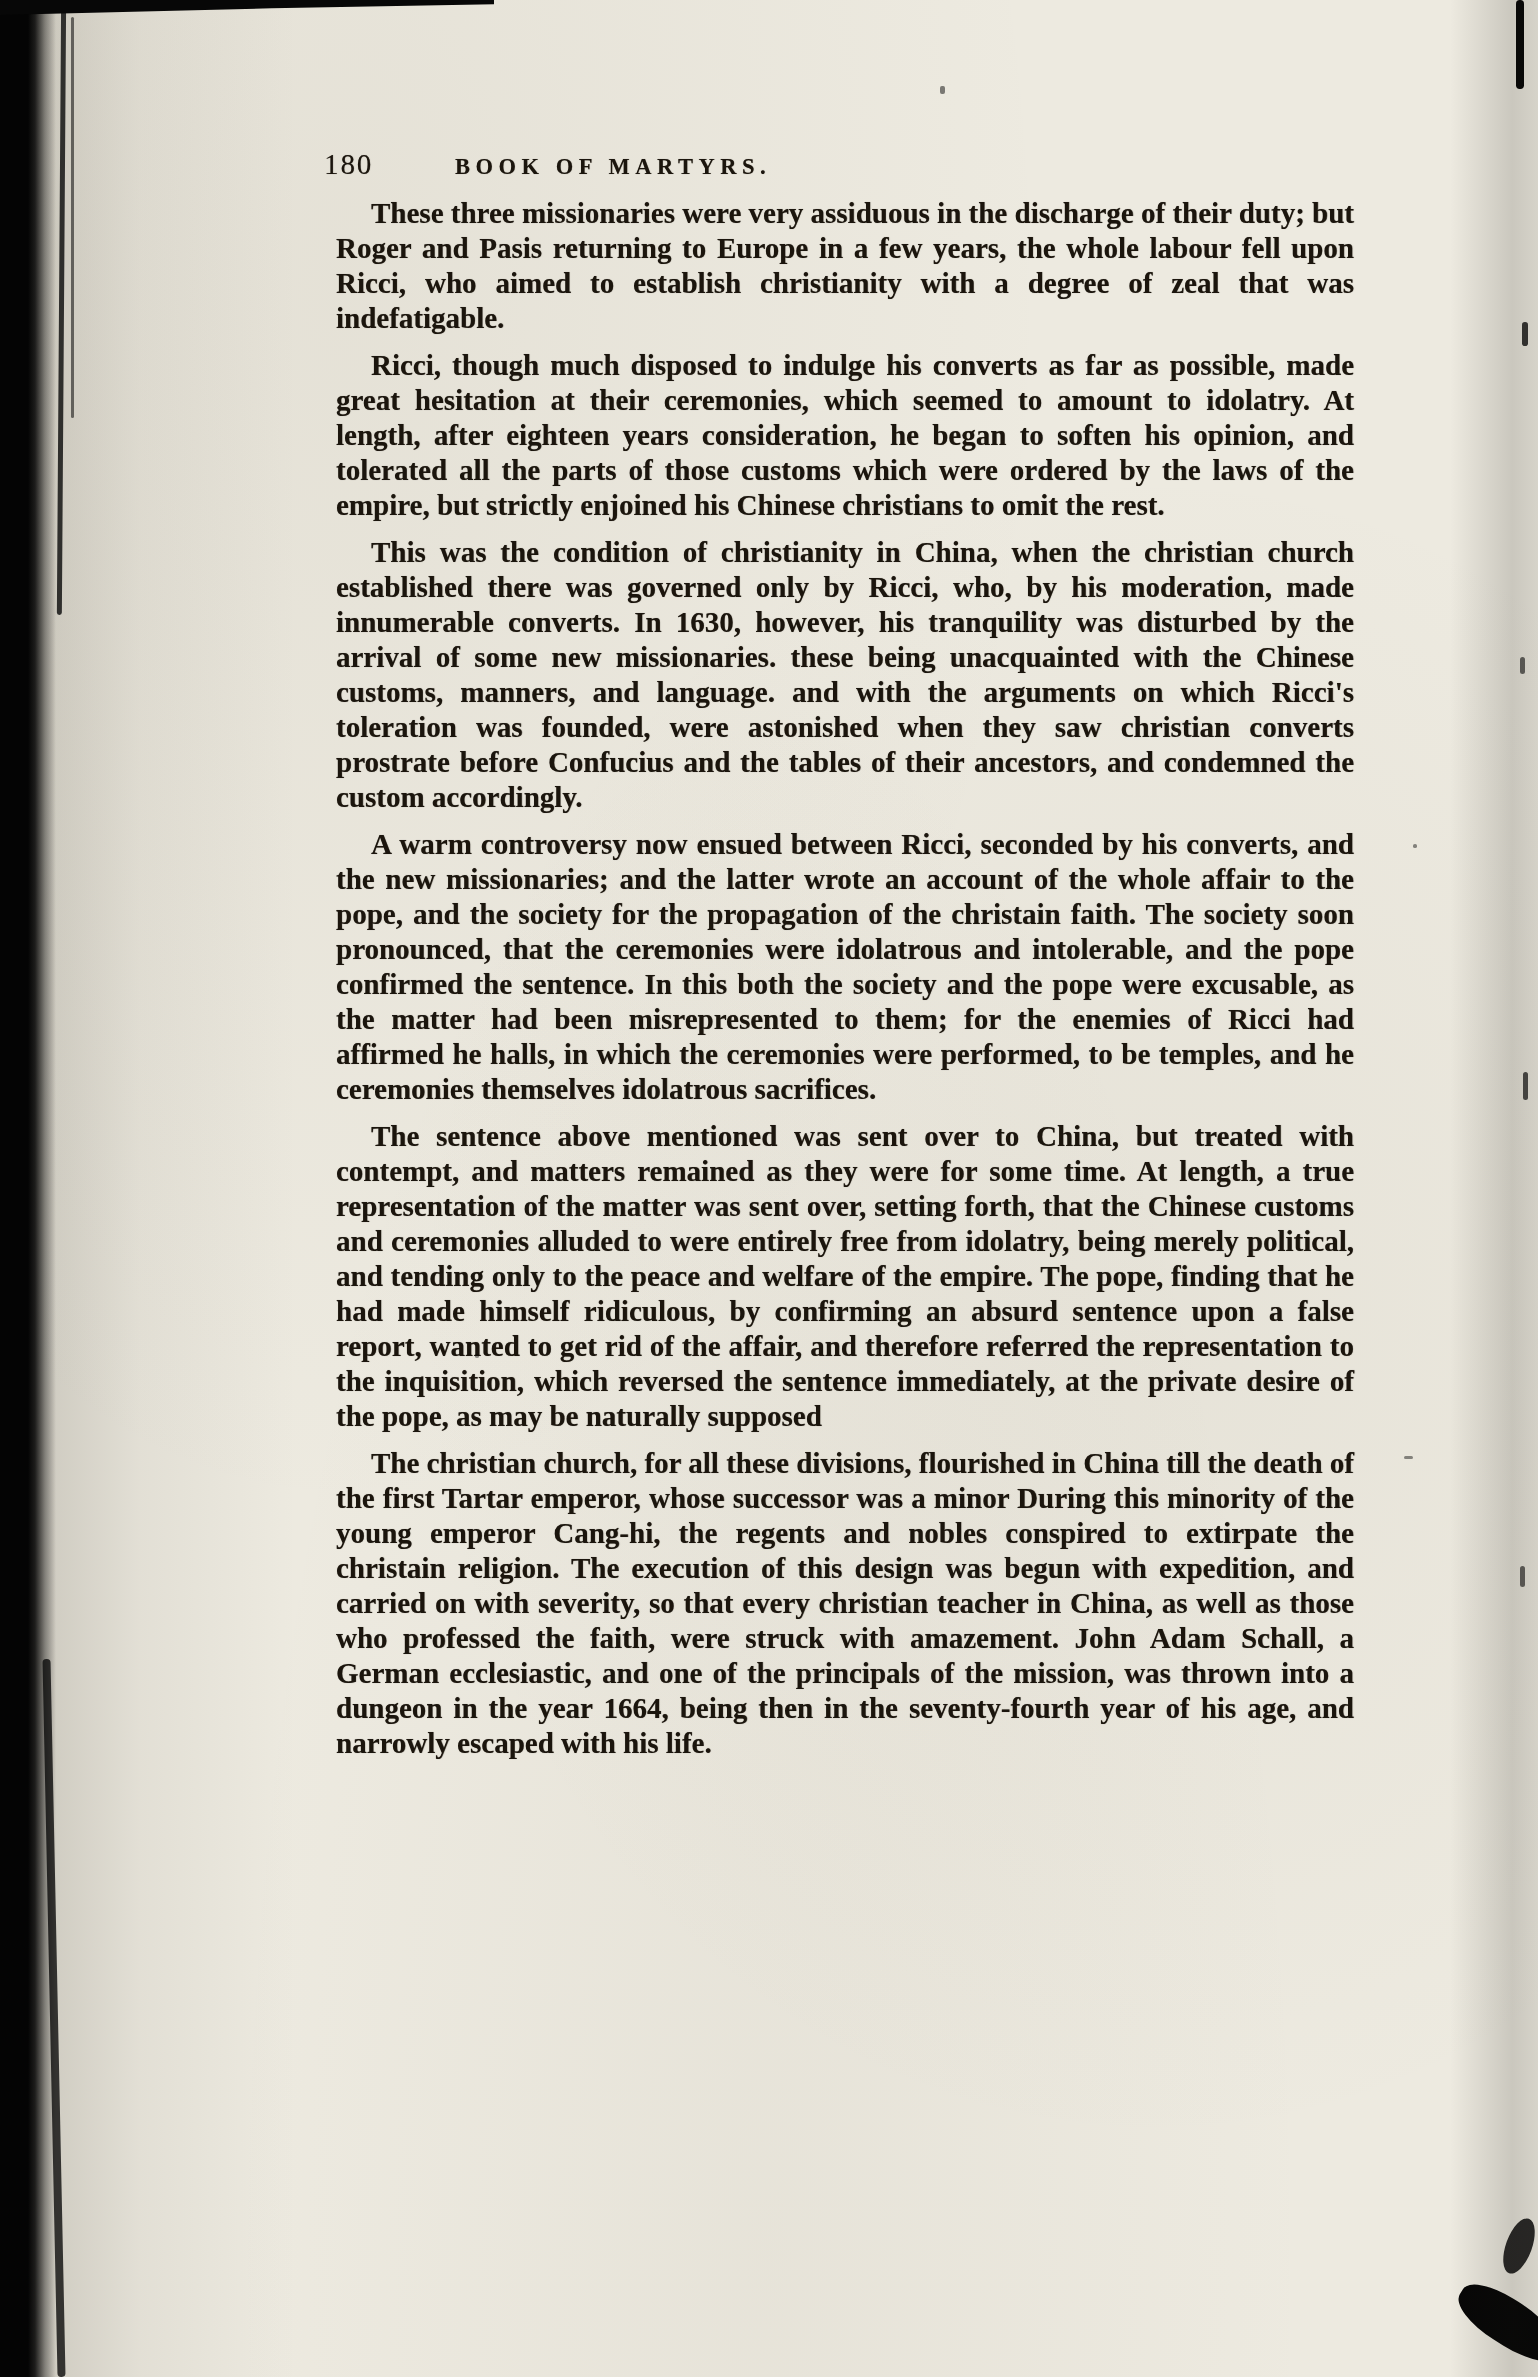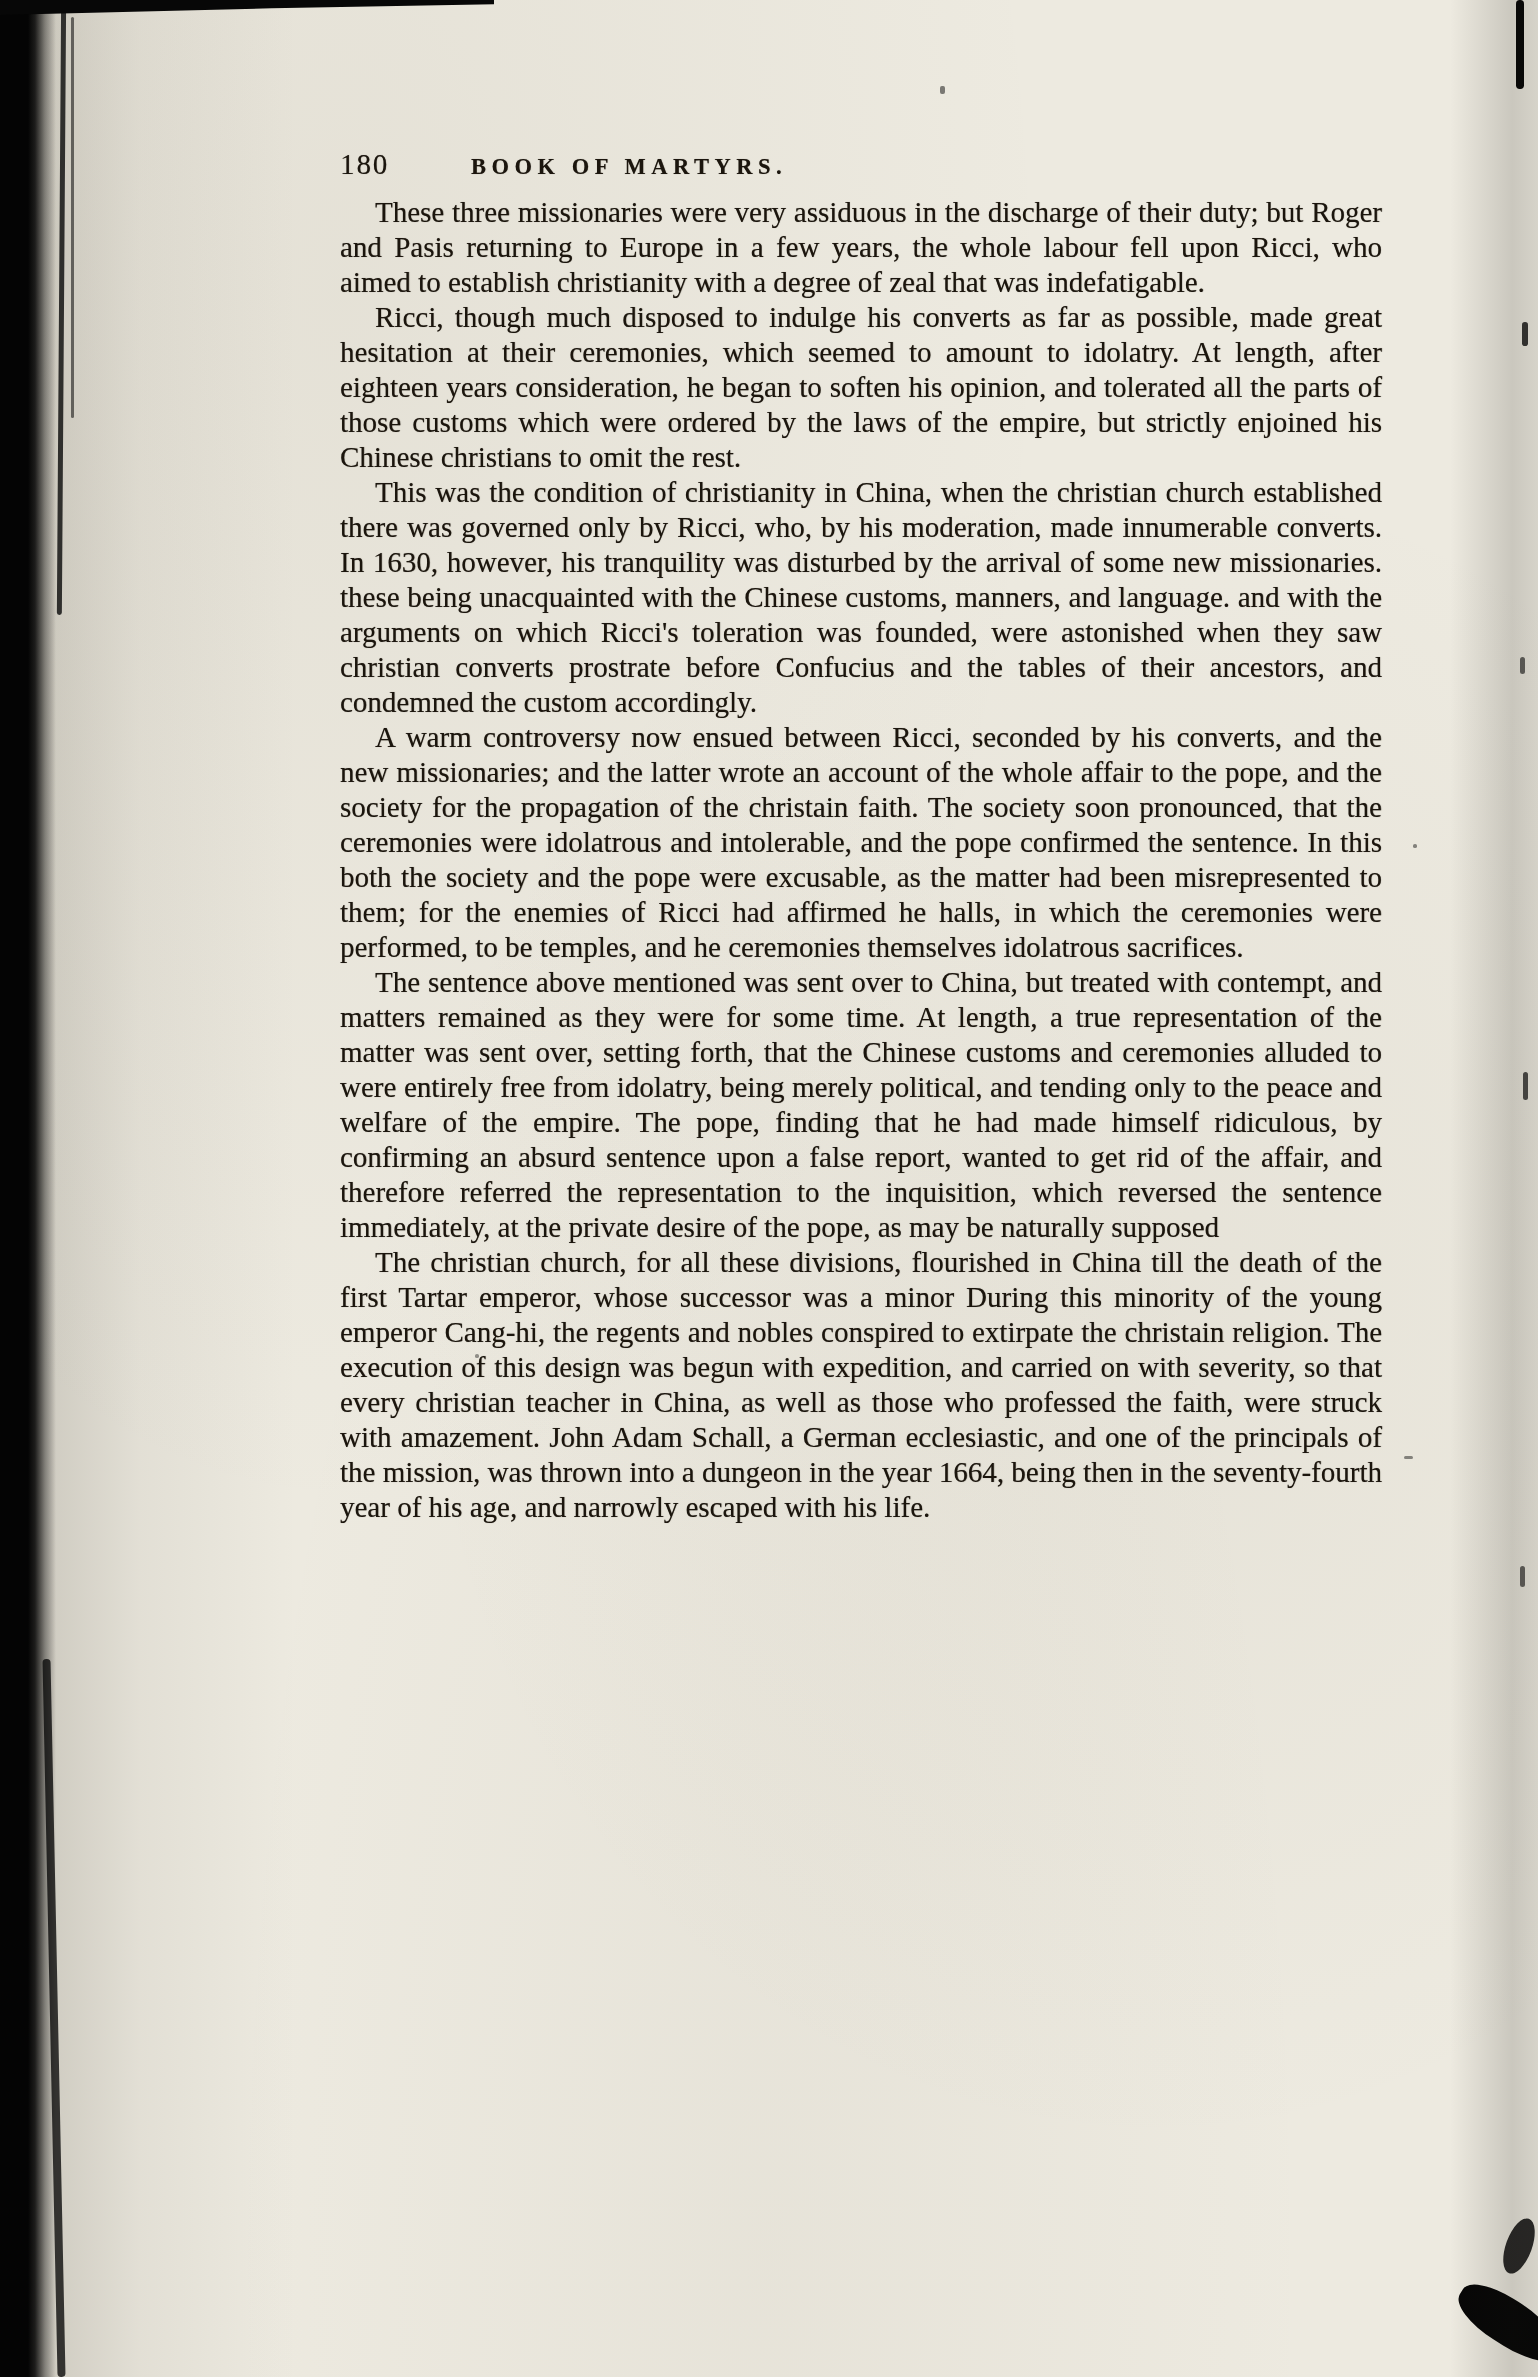--- a/index.html
+++ b/index.html
@@ -12,21 +12,21 @@
       radial-gradient(ellipse at 22% 12%, rgba(120,110,88,0.07), transparent 42%),
       radial-gradient(ellipse at 75% 55%, rgba(120,110,88,0.06), transparent 46%),
       radial-gradient(ellipse at 50% 95%, rgba(110,100,80,0.05), transparent 50%),
       linear-gradient(to right, rgba(55,50,38,0.22) 0px, rgba(55,50,38,0.06) 140px, rgba(0,0,0,0) 298px),
       #edeae0;
     font-family: "Liberation Serif", "DejaVu Serif", serif;
     color: #1b150d;
   }
   .page-body {
     position: absolute;
-    left: 340px;
+    left: 324px;
     top: 147px;
     width: 1042px;
     font-size: 29px;
     line-height: 35px;
     text-align: justify;
     text-shadow: 0.3px 0.3px 0.7px rgba(27,21,13,0.55);
   }
   .header-row {
     display: flex;
     align-items: baseline;
@@ -41,22 +41,23 @@
   .running-title {
     flex: 1;
     text-align: left;
     font-size: 22.4px;
     font-weight: bold;
     letter-spacing: 5.6px;
     filter: blur(0.4px);
   }
   .header-spacer { width: 131px; }
   .page-body p {
-    margin: 0;
+    margin: 12px;
     text-indent: 35px;
+    font-weight: bold;
   }
   
   .artifact { position: absolute; background: #070707; }
   .left-band {
     left: 0; top: 0; width: 56px; height: 100%;
     background: linear-gradient(to right,
       #040404 0px, #040404 28px,
       rgba(5,5,5,0.88) 35px,
       rgba(5,5,5,0.38) 45px,
       rgba(5,5,5,0) 56px);

